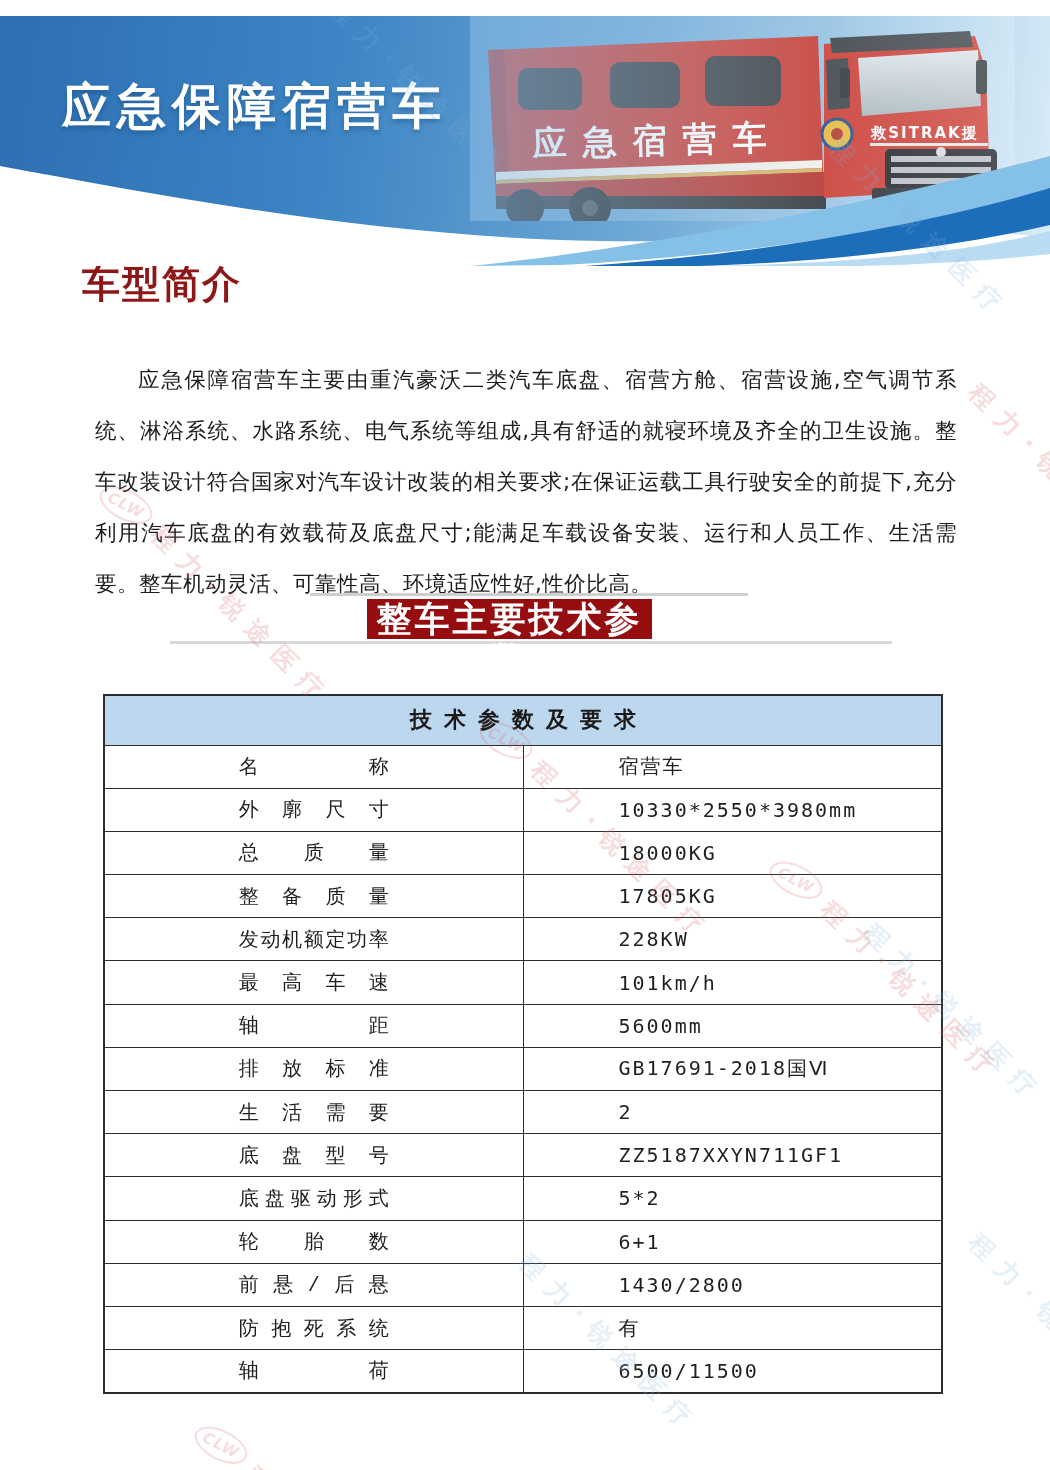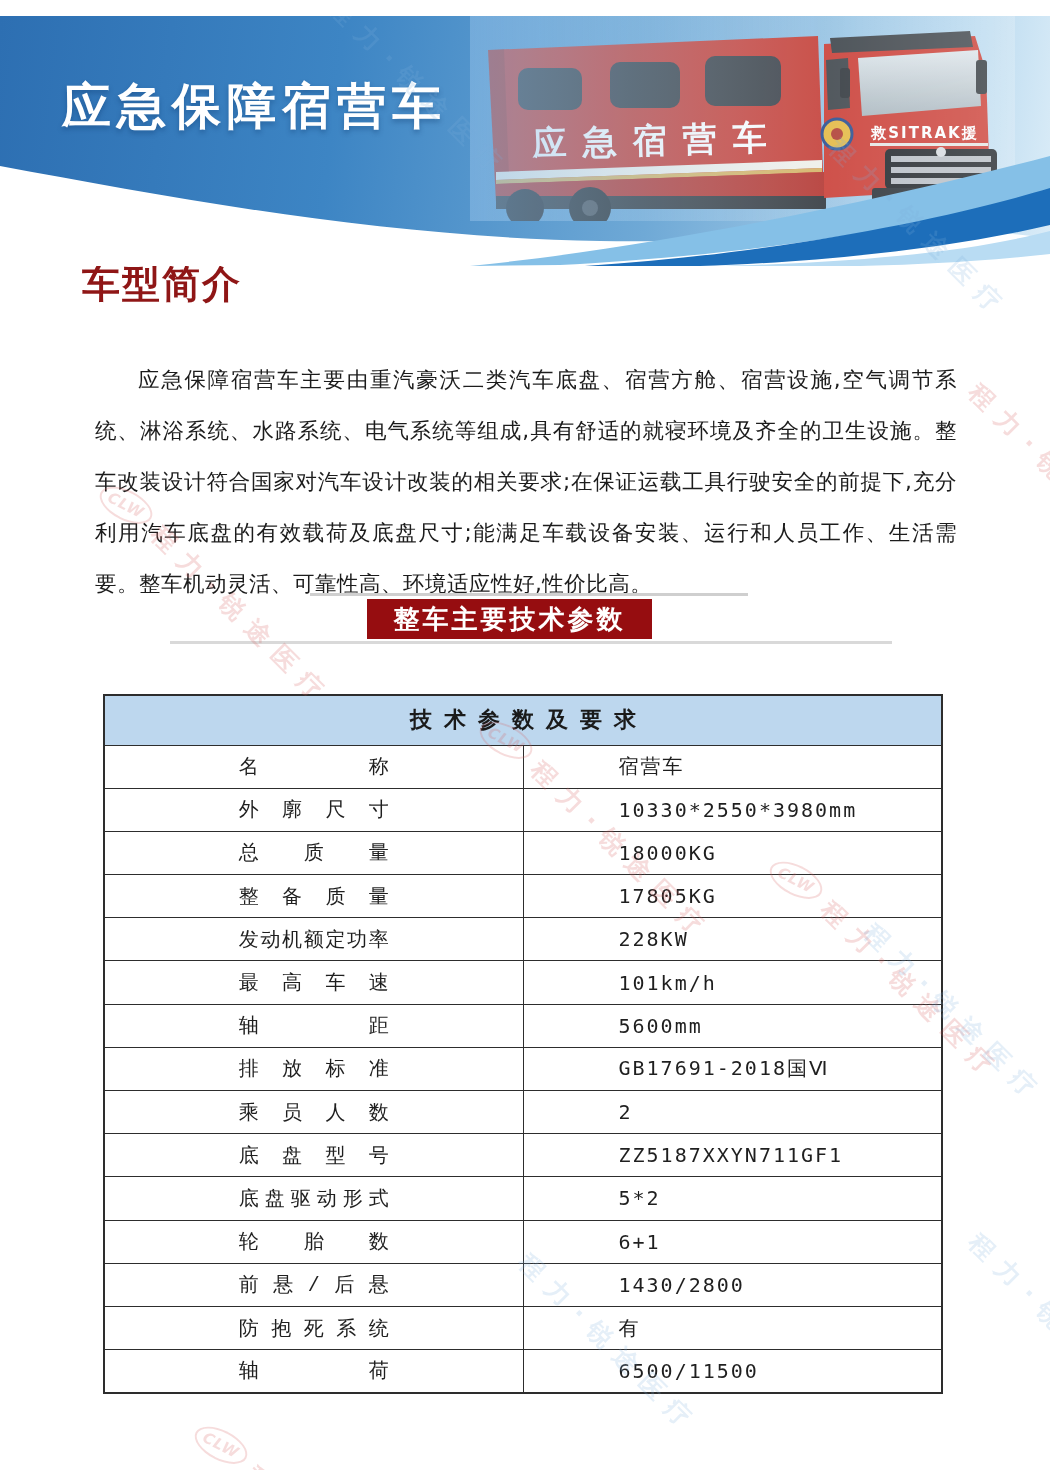--- a/index.html
+++ b/index.html
@@ -35,21 +35,21 @@
     font-size:21.5px; line-height:51px; color:#1c1c1c;
     text-align:justify; text-indent:2em; letter-spacing:0.5px;
   }
 
   
   .banner-block { position:absolute; top:571px; left:0; width:1050px; height:62px; }
   .banner-line-top { position:absolute; top:6px; left:310px; width:438px; height:3px; background:#cfcfcf; }
   .banner-line-bottom { position:absolute; top:54px; left:170px; width:722px; height:3px; background:#d9d9d9; }
   .banner {
     position:absolute; top:12px; left:367px; width:285px; height:40px;
-    background:#960d10; color:#ffffff; font-size:26px; font-weight:900;
+    background:#960d10; color:#ffffff; font-size:35px; font-weight:900;
     letter-spacing:3px; text-align:center; line-height:40px; z-index:2;
   }
 
   
   .spec-table {
     position:absolute; top:678px; left:103px; width:840px;
     border-collapse:collapse; table-layout:fixed;
     background:#ffffff;
   }
   .spec-table th, .spec-table td { border:1.6px solid #2d2d2d; }
@@ -205,21 +205,21 @@
         </tr>
         <tr>
           <td class="c-label"><span class="label-inner">轴距</span></td>
           <td class="c-value">5600mm</td>
         </tr>
         <tr>
           <td class="c-label"><span class="label-inner">排放标准</span></td>
           <td class="c-value">GB17691-2018国Ⅵ</td>
         </tr>
         <tr>
-          <td class="c-label"><span class="label-inner">乘员人数</span></td>
+          <td class="c-label"><span class="label-inner">生活需要</span></td>
           <td class="c-value">2</td>
         </tr>
         <tr>
           <td class="c-label"><span class="label-inner">底盘型号</span></td>
           <td class="c-value">ZZ5187XXYN711GF1</td>
         </tr>
         <tr>
           <td class="c-label"><span class="label-inner">底盘驱动形式</span></td>
           <td class="c-value">5*2</td>
         </tr>

